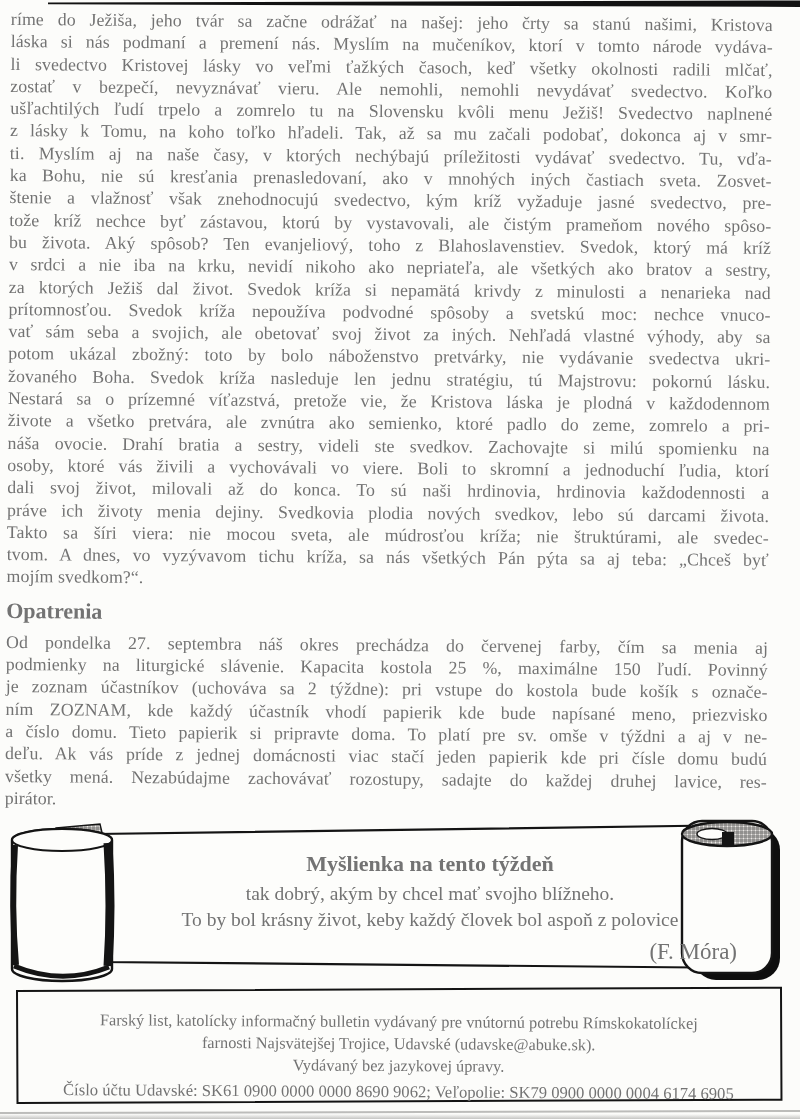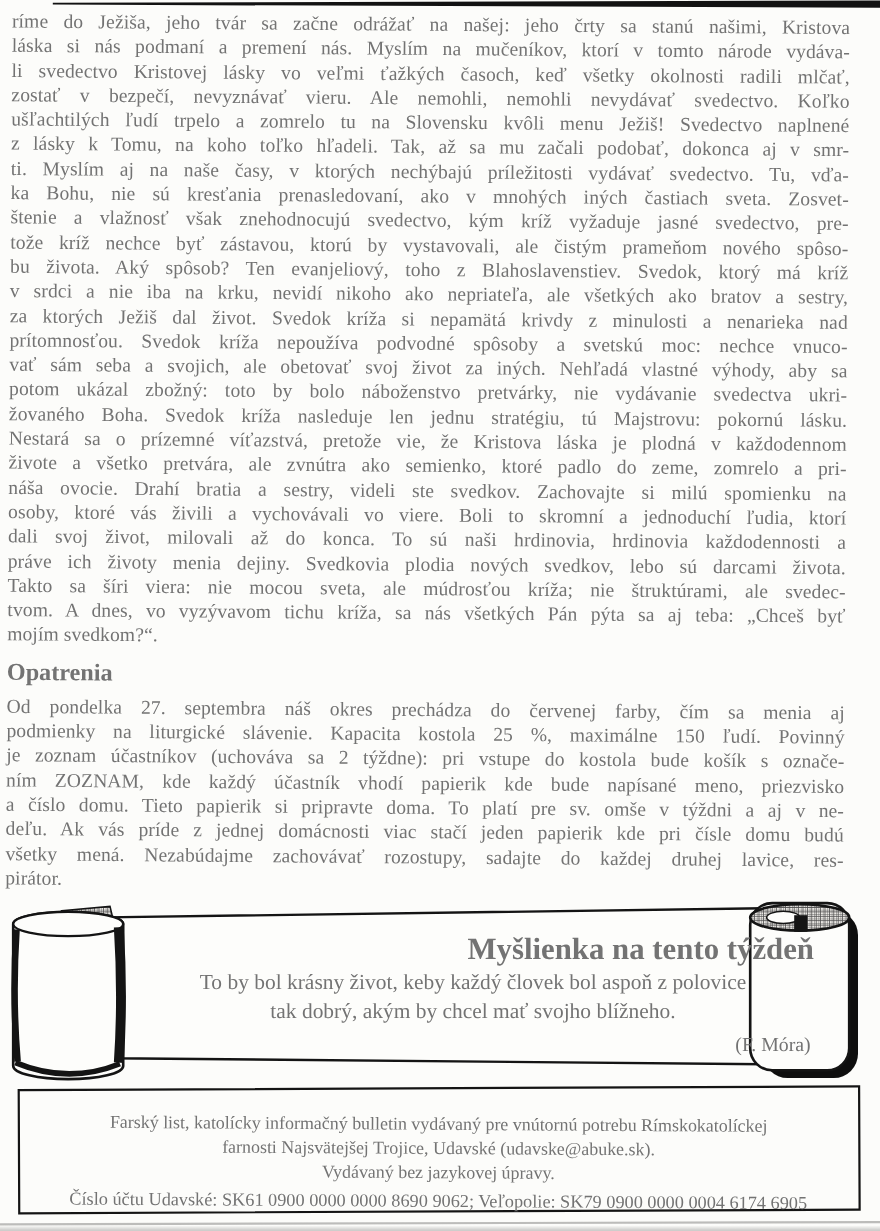--- a/index.html
+++ b/index.html
@@ -25,27 +25,27 @@
   .para .line:last-child{text-align-last:left;}
   .section-heading{
     margin:9px 0 7px 0;
     font-size:22px;font-weight:bold;line-height:27px;
   }
   
   .scroll-wrap{position:absolute;left:0;top:815px;width:800px;height:180px;}
   .scroll-wrap svg{position:absolute;left:0;top:0;}
   .scroll-title{
     position:absolute;left:120px;top:36px;width:620px;
-    text-align:right;font-weight:bold;font-size:28px;line-height:25px;
+    text-align:center;font-weight:bold;font-size:22px;line-height:25px;
   }
   .scroll-quote{position:absolute;left:112px;top:66px;width:636px;}
   .scroll-quote .line{text-align:center;font-size:19.5px;line-height:26px;}
   .scroll-attrib{
     position:absolute;left:115px;top:124px;width:622px;
-    text-align:right;font-size:18px;
+    text-align:right;font-size:23px;
   }
   
   .footer-box{
     position:absolute;left:16px;top:990px;width:762px;height:110px;
     border:2px solid #141414;
     transform:rotate(-0.25deg);transform-origin:0 0;
     background:#fcfcfa;
   }
   .footer-text{
     padding-top:17px;
@@ -135,22 +135,22 @@
 
       <polygon points="56,13 100,9 104,26 60,30" fill="url(#mesh)" stroke="#141414" stroke-width="1.4"></polygon>
       <path d="M 12,25 A 50,11 0 0 1 112,25 L 112,154 A 50,12 0 0 1 12,154 Z" fill="#fdfdfb" stroke="#141414" stroke-width="2.4"></path>
       <ellipse cx="62" cy="25" rx="50" ry="11" fill="#fdfdfb" stroke="#141414" stroke-width="2"></ellipse>
       <path d="M 15,30 Q 11,92 16,150" stroke="#141414" stroke-width="6" fill="none"></path>
       <path d="M 108,28 Q 112,92 108,151" stroke="#141414" stroke-width="9" fill="none"></path>
       <path d="M 14,151 Q 62,171 109,152" stroke="#141414" stroke-width="5" fill="none"></path>
     </svg>
     <div class="scroll-title">Myšlienka na tento týždeň</div>
     <div class="scroll-quote">
+        <div class="line">tak dobrý, akým by chcel mať svojho blížneho.</div>
         <div class="line">To by bol krásny život, keby každý človek bol aspoň z polovice</div>
-        <div class="line">tak dobrý, akým by chcel mať svojho blížneho.</div>
       </div>
     <div class="scroll-attrib">(F. Móra)</div>
   </div>
 
   <div class="footer-box">
     <div class="footer-text">
       <div class="f-line">Farský list, katolícky informačný bulletin vydávaný pre vnútornú potrebu Rímskokatolíckej</div>
       <div class="f-line">farnosti Najsvätejšej Trojice, Udavské (udavske@abuke.sk).</div>
       <div class="f-line">Vydávaný bez jazykovej úpravy.</div>
       <div class="f-accounts">Číslo účtu Udavské: SK61 0900 0000 0000 8690 9062; Veľopolie: SK79 0900 0000 0004 6174 6905</div>

